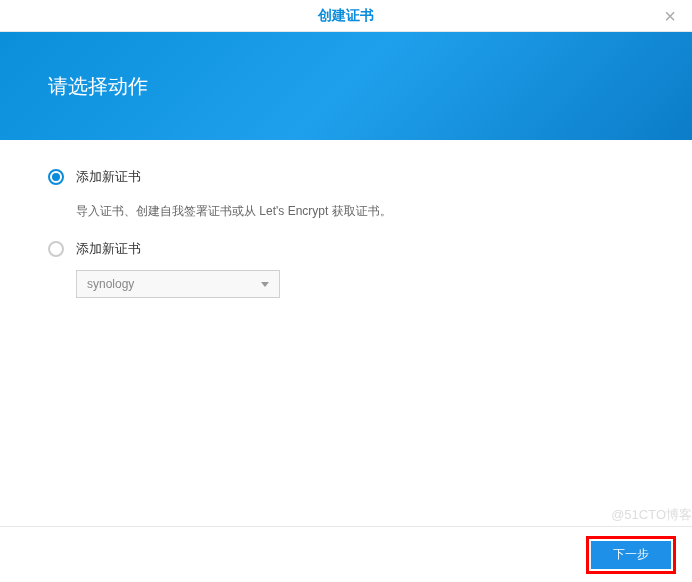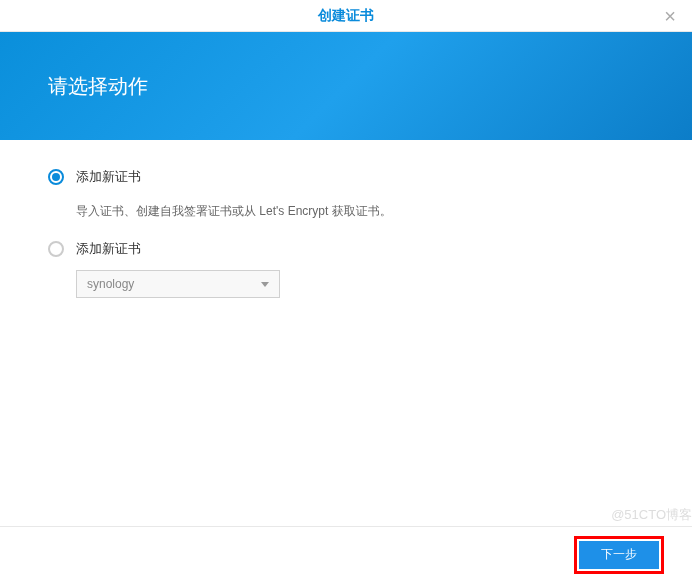--- a/index.html
+++ b/index.html
@@ -116,21 +116,21 @@
     .footer {
       position: absolute;
       bottom: 0;
       left: 0;
       right: 0;
       height: 56px;
       border-top: 1px solid #e8e8e8;
       display: flex;
       align-items: center;
       justify-content: flex-end;
-      padding-right: 28px;
+      padding-right: 16px;
       gap: 10px;
     }
     .btn {
       min-width: 80px;
       height: 28px;
       font-size: 12px;
       border: 1px solid #c8c8c8;
       background: #fff;
       color: #555;
       cursor: pointer;

